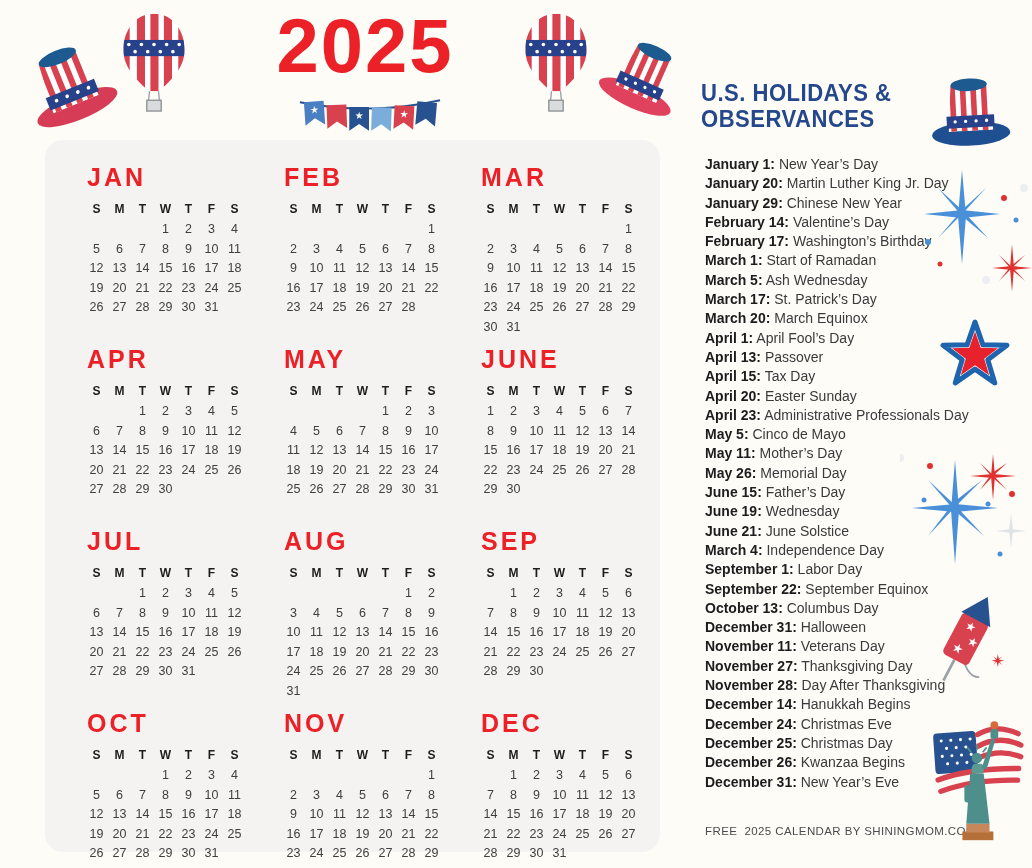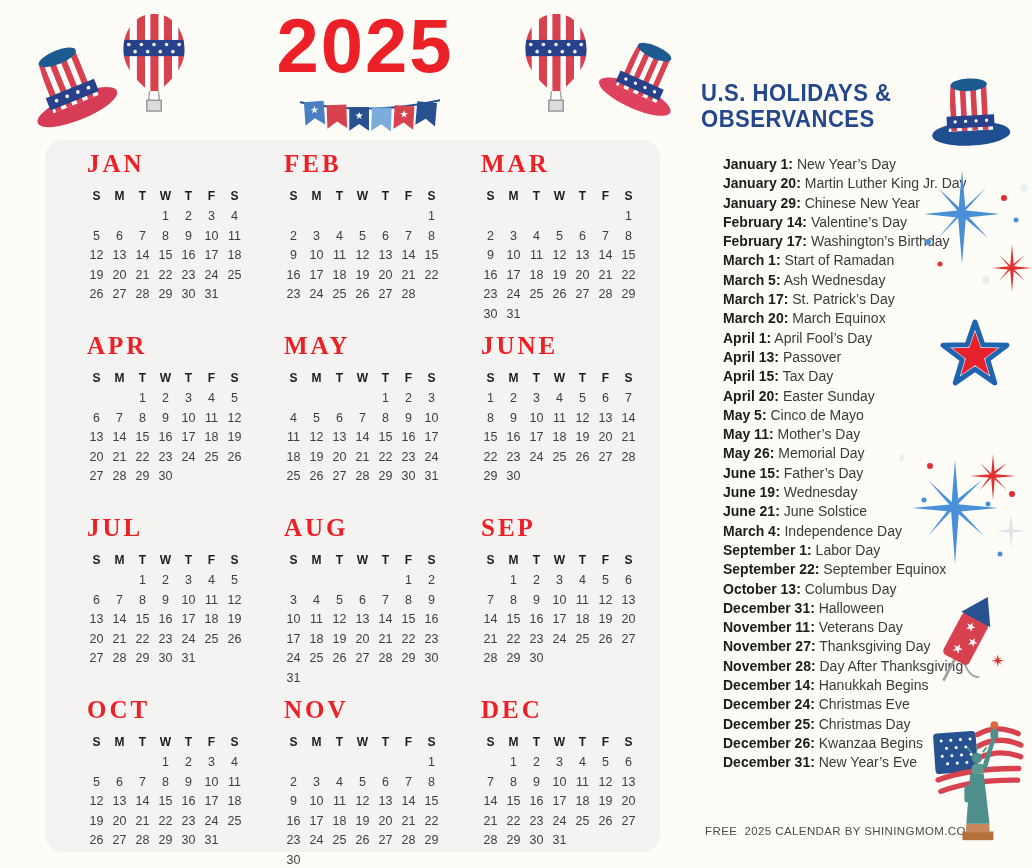--- a/index.html
+++ b/index.html
@@ -30,31 +30,31 @@
     left:45px;top:140px;width:615px;height:712px;
     background:var(--panel,#f4f3f1);border-radius:18px;
   }
   .months-grid{
     position:absolute;left:40px;top:6px;
     display:grid;grid-template-columns:repeat(3,197px);grid-auto-rows:182px;
   }
   .month{width:170px;}
   .month-title{
     color:var(--red,#ec2127);font-size:25px;font-weight:bold;
-    letter-spacing:3px;margin:4px 0 8px 2px;line-height:28px;font-family:Liberation Serif, serif;
+    letter-spacing:3px;margin:17px 0 8px 2px;line-height:28px;
   }
   .month-grid{display:grid;grid-template-columns:repeat(7,23px);}
   .cell{height:19.6px;line-height:19.6px;text-align:center;}
   .wd{font-weight:bold;color:#1d1d1d;font-size:12px;height:21px;line-height:21px;}
   .day{font-size:12.5px;color:#3e3e3e;}
 
   
   .holiday-list{left:705px;top:155px;width:300px;}
   .holiday{font-size:14px;line-height:19.3px;white-space:nowrap;color:#3a3a3a;}
-  .holiday b{color:#1c1c1c;font-weight:bold;margin-left:18px;}
+  .holiday b{color:#1c1c1c;font-weight:bold;}
 
   .footer-note{
     left:705px;top:825px;font-size:11.5px;letter-spacing:0.4px;
     color:#4b4b4b;white-space:pre;
   }
 
   svg{display:block;}
 </style>
 </head>
 <body style="--red: #ec2127; --navy: #25478c; --panel: #f4f3f1; background: rgb(253, 252, 247);">
@@ -787,20 +787,21 @@
     <div class="holiday"><b>February 14:</b><span> Valentine’s Day</span></div>
     <div class="holiday"><b>February 17:</b><span> Washington’s Birthday</span></div>
     <div class="holiday"><b>March 1:</b><span> Start of Ramadan</span></div>
     <div class="holiday"><b>March 5:</b><span> Ash Wednesday</span></div>
     <div class="holiday"><b>March 17:</b><span> St. Patrick’s Day</span></div>
     <div class="holiday"><b>March 20:</b><span> March Equinox</span></div>
     <div class="holiday"><b>April 1:</b><span> April Fool’s Day</span></div>
     <div class="holiday"><b>April 13:</b><span> Passover</span></div>
     <div class="holiday"><b>April 15:</b><span> Tax Day</span></div>
     <div class="holiday"><b>April 20:</b><span> Easter Sunday</span></div>
+    <div class="holiday"><b>April 23:</b><span> Administrative Professionals Day</span></div>
     <div class="holiday"><b>May 5:</b><span> Cinco de Mayo</span></div>
     <div class="holiday"><b>May 11:</b><span> Mother’s Day</span></div>
     <div class="holiday"><b>May 26:</b><span> Memorial Day</span></div>
     <div class="holiday"><b>June 15:</b><span> Father’s Day</span></div>
     <div class="holiday"><b>June 19:</b><span> Wednesday</span></div>
     <div class="holiday"><b>June 21:</b><span> June Solstice</span></div>
     <div class="holiday"><b>March 4:</b><span> Independence Day</span></div>
     <div class="holiday"><b>September 1:</b><span> Labor Day</span></div>
     <div class="holiday"><b>September 22:</b><span> September Equinox</span></div>
     <div class="holiday"><b>October 13:</b><span> Columbus Day</span></div>

